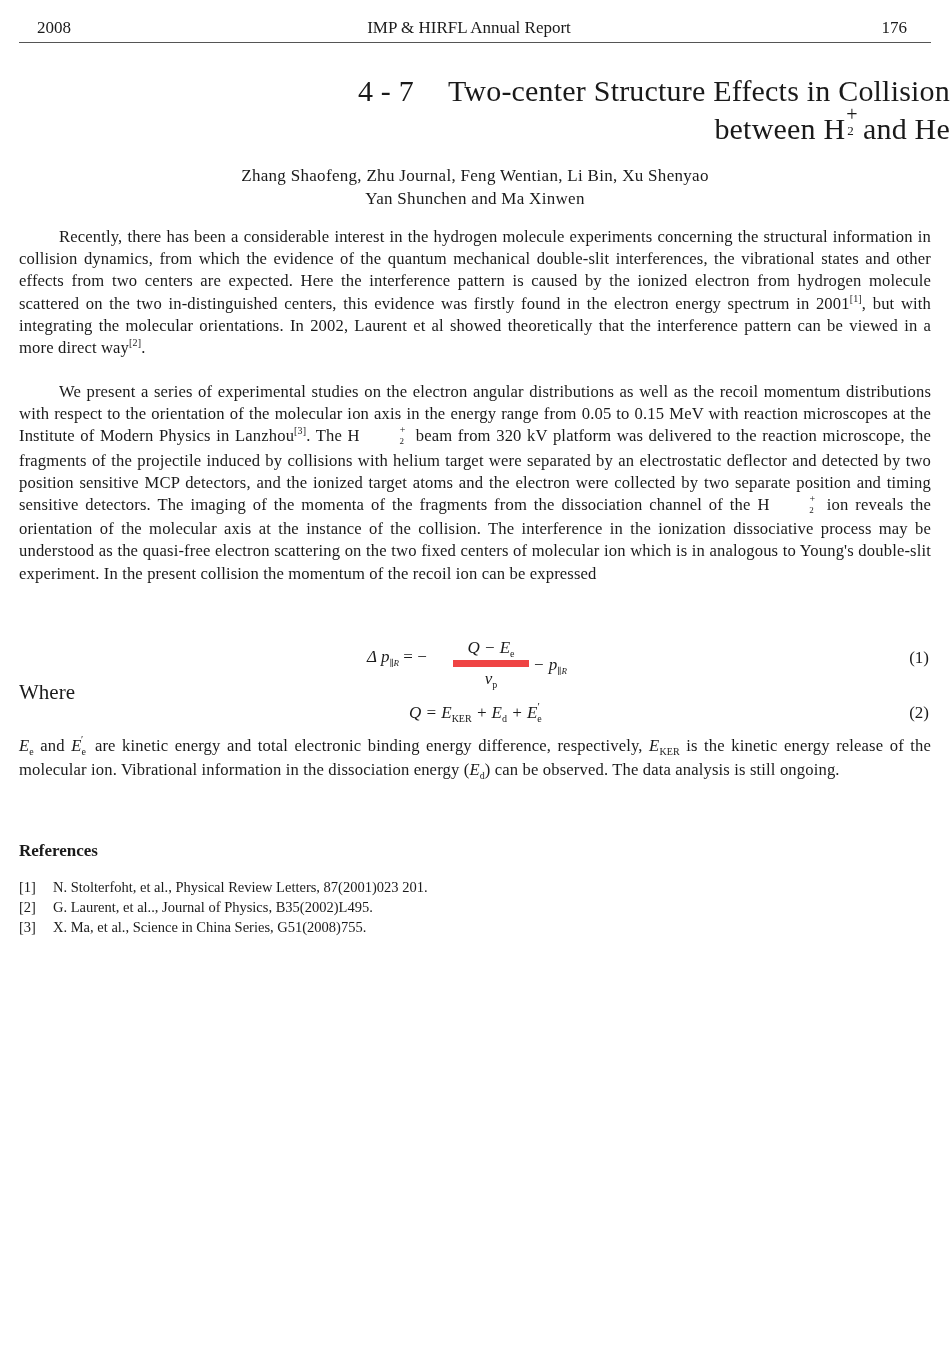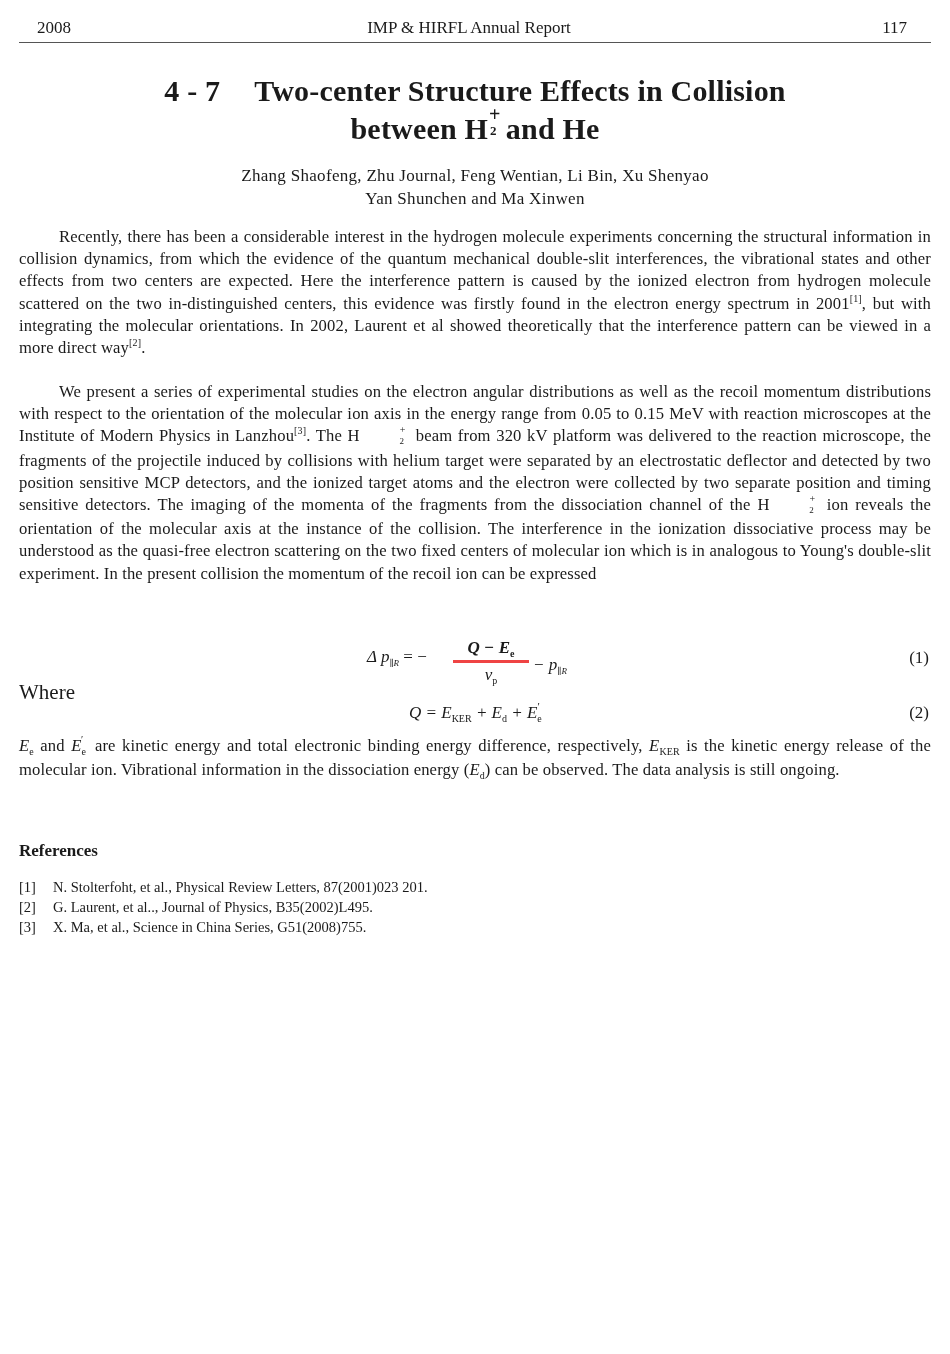--- a/index.html
+++ b/index.html
@@ -9,22 +9,22 @@
   }
   .running-head {
     position: absolute; left: 19px; right: 19px; top: 16px; height: 26px;
     font-size: 17px; border-bottom: 1px solid #555;
   }
   .running-head .left { position: absolute; left: 18px; top: 2px; }
   .running-head .center { position: absolute; left: 0; right: 12px; top: 2px; text-align: center; }
   .running-head .right { position: absolute; right: 24px; top: 2px; }
 
   .title {
-    position: absolute; left: 0; right: 0; top: 72px; text-align: center;
-    font-weight: bold; font-size: 30px; line-height: 38px; letter-spacing: 0.2px;
+    position: absolute; left: 0; right: 0; top: 72px; text-align: right;
+    font-weight: normal; font-size: 30px; line-height: 38px; letter-spacing: 0.2px;
   }
   .title .num { margin-right: 34px; }
   .hsub { display: inline-block; position: relative; width: 10px; height: 1px; }
   .hsub .p { position: absolute; left: 1px; top: -34px; font-size: 20px; line-height: 20px; }
   .hsub .d { position: absolute; left: 2px; top: -14px; font-size: 13px; line-height: 13px; }
 
   .authors {
     position: absolute; left: 0; right: 0; top: 164px; text-align: center;
     font-size: 17px; line-height: 23px; letter-spacing: 0.3px;
   }
@@ -44,21 +44,21 @@
   .p2 { top: 381px; }
 
   .eq {
     position: absolute; left: 19px; width: 912px; font-size: 17px;
     font-family: "Liberation Serif", "DejaVu Serif", serif;
   }
   .eq .eqnum { position: absolute; right: 2px; }
   .eq1 { top: 638px; height: 50px; }
   .eq1 .lhs { position: absolute; left: 348px; top: 9px; font-style: italic; }
   .eq1 .frac { position: absolute; left: 434px; top: 0; text-align: center; width: 76px; }
-  .eq1 .frac .num { border-bottom: 3px solid #ef4444; padding: 0 2px 2px 2px; font-style: italic; font-weight: bold; }
+  .eq1 .frac .num { border-bottom: 7px solid #ef4444; padding: 0 2px 2px 2px; font-style: italic; }
   .eq1 .frac .den { font-style: italic; padding-top: 2px; }
   .eq1 .rhs { position: absolute; left: 514px; top: 9px; font-style: italic; margin-top: 8px; }
   .eq1 .eqnum { top: 10px; }
   .small { font-size: 9px; font-style: italic; position: relative; top: 4px; }
   .sub9 { font-size: 10px; position: relative; top: 4px; font-style: normal; }
 
   .where { position: absolute; left: 19px; top: 680px; font-size: 21px; }
   .eq2 { top: 703px; height: 24px; }
   .eq2 .expr { position: absolute; left: 390px; font-style: italic; }
   .eq2 .eqnum { top: 0; }
@@ -73,21 +73,21 @@
   }
   .refs .ref-item { white-space: nowrap; font-family: Liberation Serif, serif; }
   .refs .ref-num { display: inline-block; width: 34px; }
 </style>
 </head>
 <body>
 
 <div class="running-head">
   <span class="left">2008</span>
   <span class="center">IMP &amp; HIRFL Annual Report</span>
-  <span class="right">117</span>
+  <span class="right">176</span>
 </div>
 
 <div class="title">
   <div>
     <span class="num">4 - 7</span><span>Two-center Structure Effects in Collision</span>
   </div>
   <div>
     <span>between H</span><span class="hsub"><span class="p">+</span><span class="d">2</span></span><span> and He</span>
   </div>
 </div>

